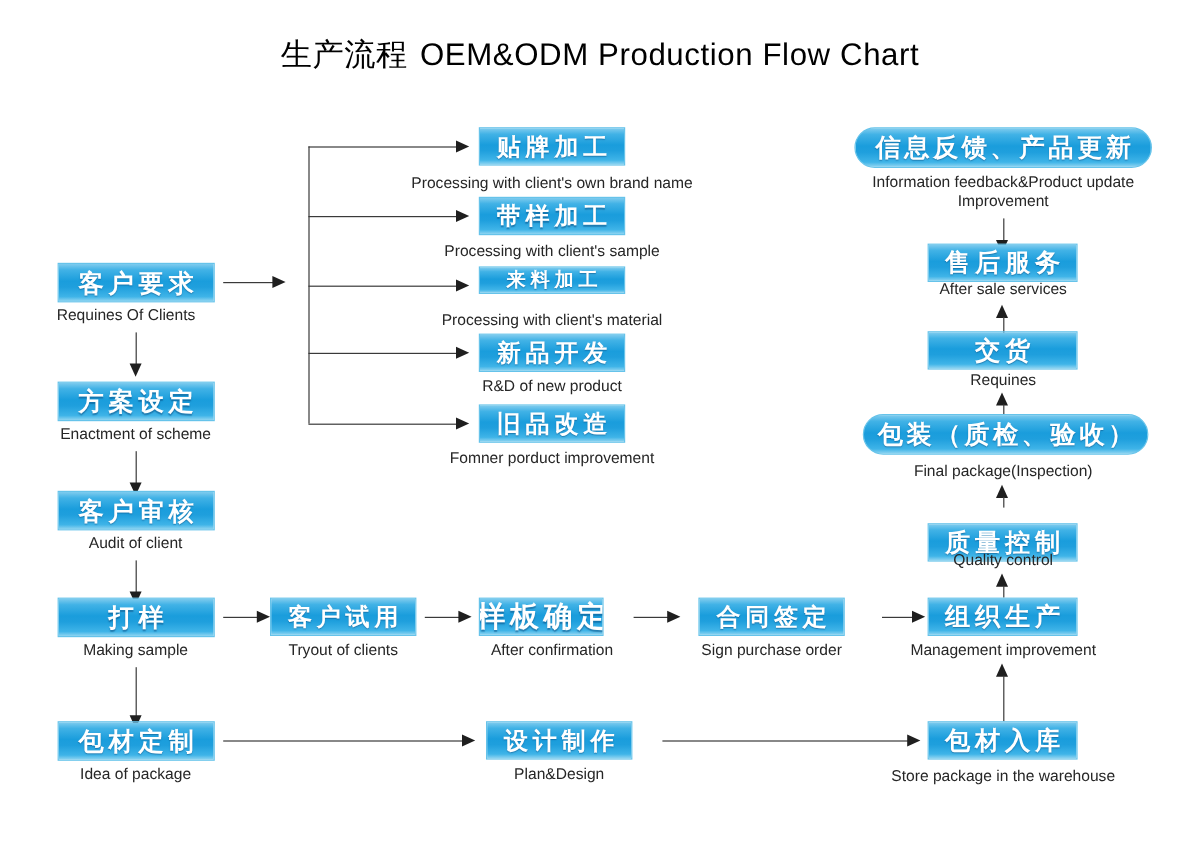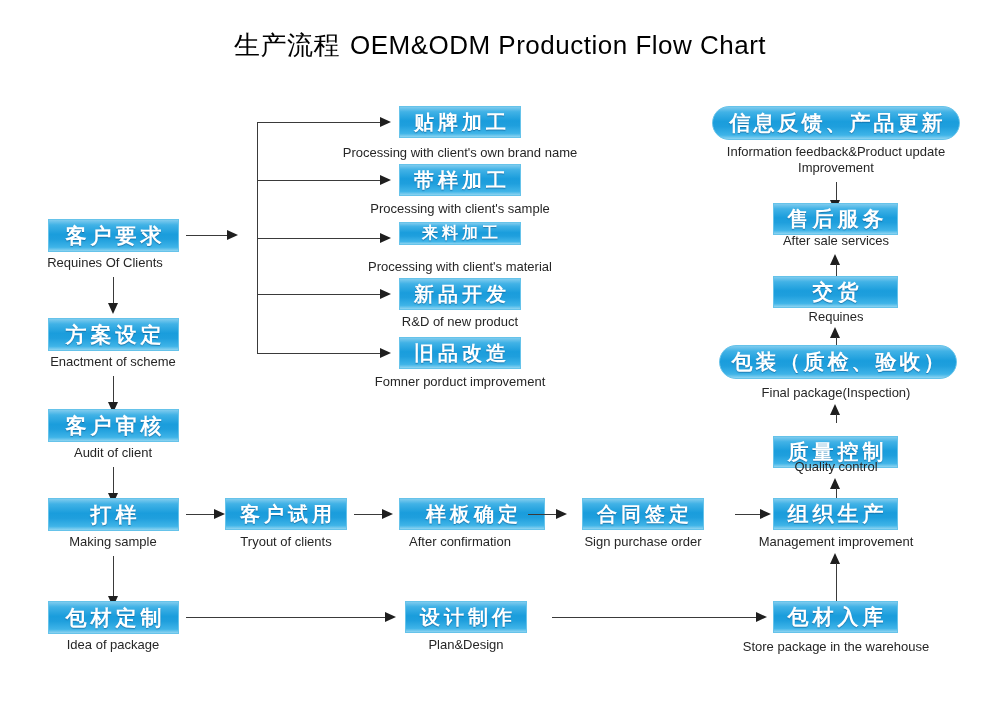--- a/index.html
+++ b/index.html
@@ -176,21 +176,21 @@
 
   <div class="line-h" style="left:186px; top:514px; width:29px;"></div>
   <div class="arrow right" style="left:214px; top:509px;"></div>
 
   <div class="node" style="left:225px; top:498px; width:122px; height:32px; font-size:20px;">客户试用</div>
   <div class="caption" style="left:196px; top:534px; width:180px;">Tryout of clients</div>
 
   <div class="line-h" style="left:354px; top:514px; width:29px;"></div>
   <div class="arrow right" style="left:382px; top:509px;"></div>
 
-  <div class="node" style="left:399px; top:498px; width:146px; height:32px; font-size:20px;text-align:center;">样板确定</div>
+  <div class="node" style="left:399px; top:498px; width:104px; height:32px; font-size:24px;text-align:center;">样板确定</div>
   <div class="caption" style="left:370px; top:534px; width:180px;">After confirmation</div>
 
   <div class="line-h" style="left:528px; top:514px; width:29px;"></div>
   <div class="arrow right" style="left:556px; top:509px;"></div>
 
   <div class="node" style="left:582px; top:498px; width:122px; height:32px; font-size:20px;">合同签定</div>
   <div class="caption" style="left:553px; top:534px; width:180px;">Sign purchase order</div>
 
   <div class="line-h" style="left:735px; top:514px; width:26px;"></div>
   <div class="arrow right" style="left:760px; top:509px;"></div>

